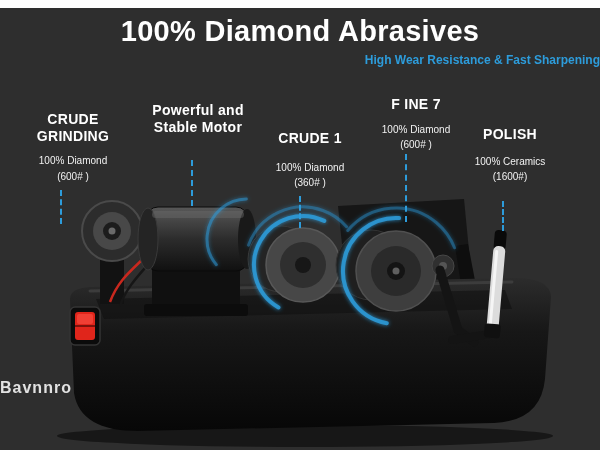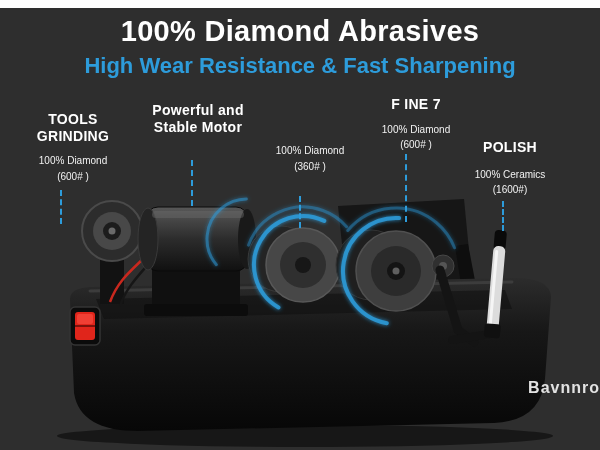--- a/index.html
+++ b/index.html
@@ -17,30 +17,30 @@
     top: 7px; left: 0; right: 0;
     text-align: center;
     color: #ffffff;
     font-size: 29px;
     font-weight: bold;
     letter-spacing: 0.3px;
   }
   .subtitle {
     position: absolute;
     top: 45px; left: 0; right: 0;
-    text-align: center;
+    text-align: right;
     color: var(--accent, #2d9cdb);
-    font-size: 22px;
+    font-size: 12px;
     font-weight: bold;
   }
   .machine-svg { position: absolute; inset: 0; }
   .brand {
     position: absolute;
     top: 371px; left: 0; right: 0;
-    text-align: right;
+    text-align: left;
     color: #e2e2e2;
     font-size: 16px;
     font-weight: bold;
     letter-spacing: 1px;
     z-index: 3;
   }
   .callout {
     position: absolute;
     text-align: center;
     color: #ffffff;
@@ -60,21 +60,21 @@
     color: #f2f2f2;
   }
   .co-tools   { left: 18px;  top: 103px; width: 110px; }
   .co-tools .c-detail  { margin-top: 9px; }
   .co-motor   { left: 136px; top: 94px;  width: 124px; }
   .co-motor .c-detail  { margin-top: 13px; }
   .co-crude   { left: 262px; top: 122px; width: 96px; }
   .co-crude .c-detail  { margin-top: 13px; }
   .co-fine    { left: 368px; top: 88px;  width: 96px; }
   .co-fine .c-detail   { margin-top: 9px; }
-  .co-polish  { left: 462px; top: 131px; width: 96px; }
+  .co-polish  { left: 462px; top: 118px; width: 96px; }
   .co-polish .c-detail { margin-top: 11px; }
   .leader {
     position: absolute;
     width: 0;
     border-left: 2px dashed var(--accent, #2d9cdb);
     z-index: 2;
   }
   .ld-tools  { left: 60px;  top: 182px; height: 34px; }
   .ld-motor  { left: 191px; top: 152px; height: 46px; }
   .ld-crude  { left: 299px; top: 188px; height: 32px; }
@@ -196,32 +196,33 @@
 
   <div class="brand">Bavnnro</div>
 
   <div class="leader ld-tools"></div>
   <div class="leader ld-motor"></div>
   <div class="leader ld-crude"></div>
   <div class="leader ld-fine"></div>
   <div class="leader ld-polish"></div>
 
   <div class="callout co-tools">
-    <div class="c-title">TOOLS
+    <div class="c-title">CRUDE
 GRINDING</div>
     <div class="c-detail">100% Diamond
 (600# )</div>
   </div>
 
   <div class="callout co-motor">
     <div class="c-title">Powerful and
 Stable Motor</div>
   </div>
 
   <div class="callout co-crude">
+    <div class="c-title">CRUDE 1</div>
     <div class="c-detail">100% Diamond
 (360# )</div>
   </div>
 
   <div class="callout co-fine">
     <div class="c-title">F INE 7</div>
     <div class="c-detail">100% Diamond
 (600# )</div>
   </div>
 

